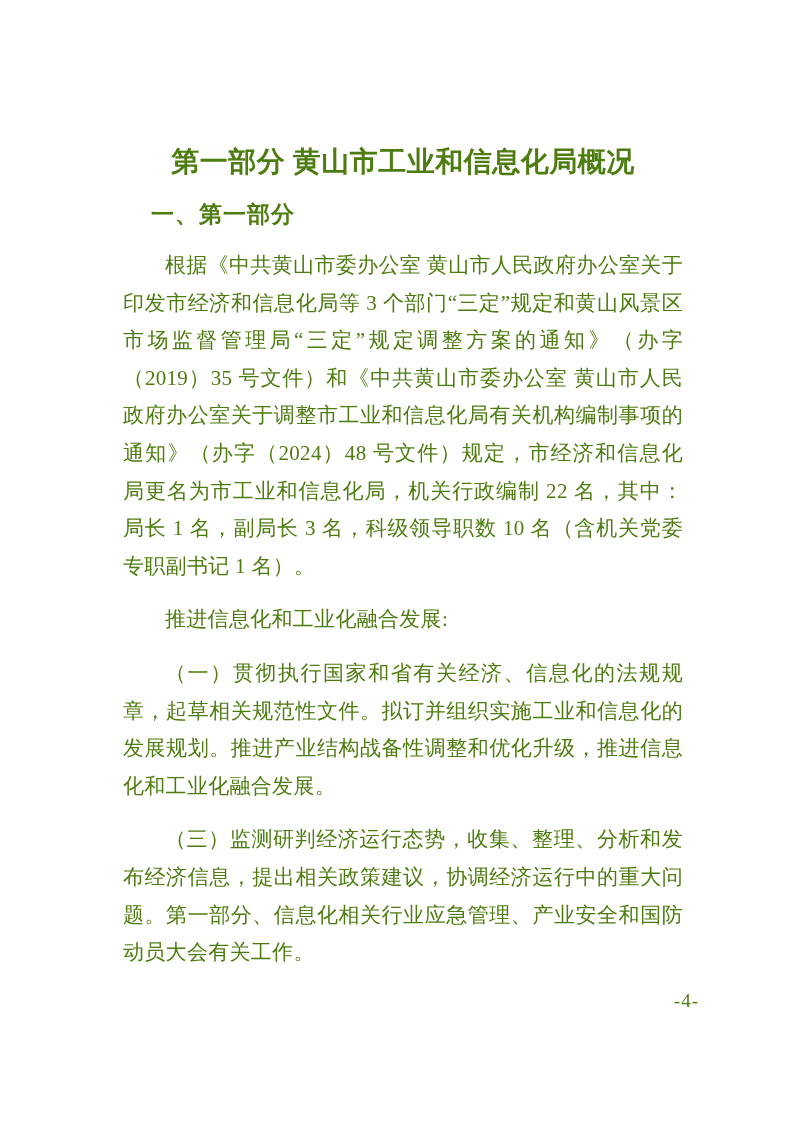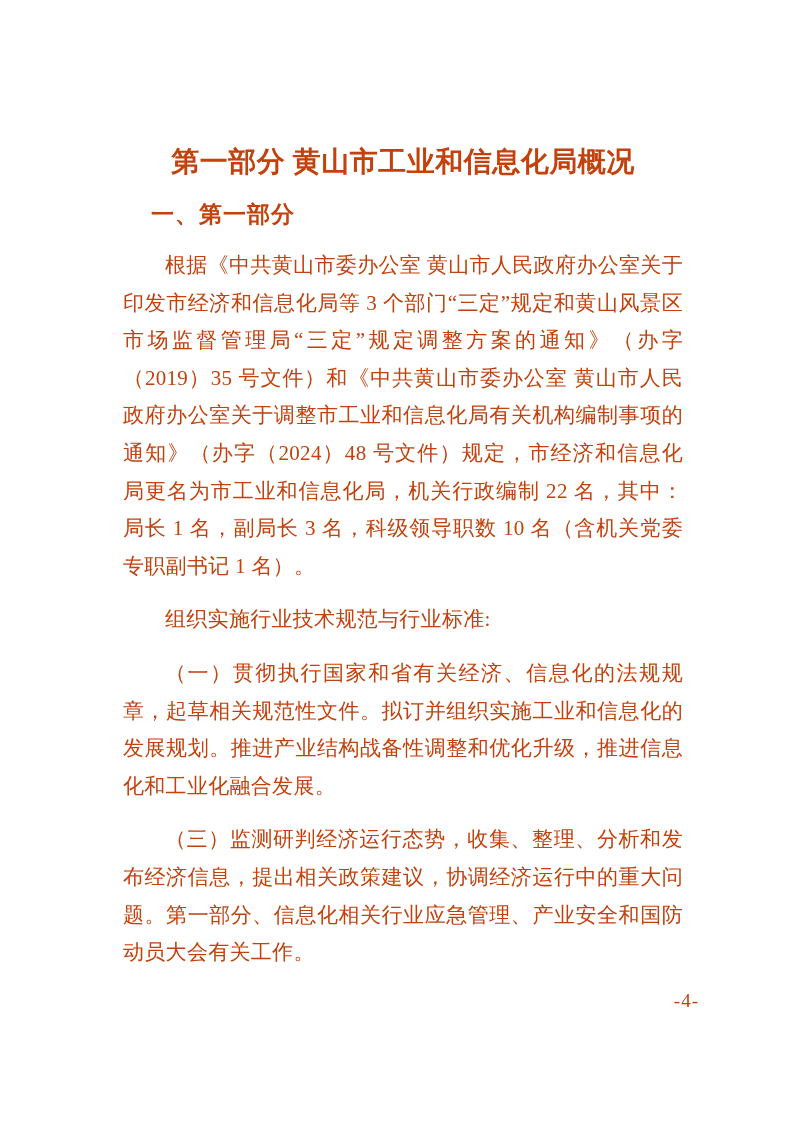--- a/index.html
+++ b/index.html
@@ -6,21 +6,21 @@
     margin: 0;
     padding: 0;
     background: #ffffff;
   }
   .page {
     position: relative;
     width: 793px;
     height: 1122px;
     background: #ffffff;
     overflow: hidden;
-    color: #c2410c;
+    color: #4d7c0f;
     font-family: "Liberation Serif", "DejaVu Serif", serif;
   }
   .content {
     position: absolute;
     left: 107px;
     top: 0;
     width: 592px;
   }
   .doc-title {
     margin: 142px 0 0 0;
@@ -65,19 +65,19 @@
 </style>
 </head>
 <body>
 
 <div class="page">
   <div class="content">
     <h1 class="doc-title">第一部分 黄山市工业和信息化局概况</h1>
     <h2 class="section-heading">一、第一部分</h2>
     <div class="paragraphs">
         <p class="body-para">根据《中共黄山市委办公室 黄山市人民政府办公室关于印发市经济和信息化局等 3 个部门“三定”规定和黄山风景区市场监督管理局“三定”规定调整方案的通知》（办字（2019）35 号文件）和《中共黄山市委办公室 黄山市人民政府办公室关于调整市工业和信息化局有关机构编制事项的通知》（办字（2024）48 号文件）规定，市经济和信息化局更名为市工业和信息化局，机关行政编制 22 名，其中：局长 1 名，副局长 3 名，科级领导职数 10 名（含机关党委专职副书记 1 名）。</p>
-        <p class="body-para">组织实施行业技术规范与行业标准:</p>
+        <p class="body-para">推进信息化和工业化融合发展:</p>
         <p class="body-para">（一）贯彻执行国家和省有关经济、信息化的法规规章，起草相关规范性文件。拟订并组织实施工业和信息化的发展规划。推进产业结构战备性调整和优化升级，推进信息化和工业化融合发展。</p>
         <p class="body-para">（三）监测研判经济运行态势，收集、整理、分析和发布经济信息，提出相关政策建议，协调经济运行中的重大问题。第一部分、信息化相关行业应急管理、产业安全和国防动员大会有关工作。</p>
       </div>
   </div>
   <div class="page-number">-4-</div>
 </div>
 
 </body></html>

